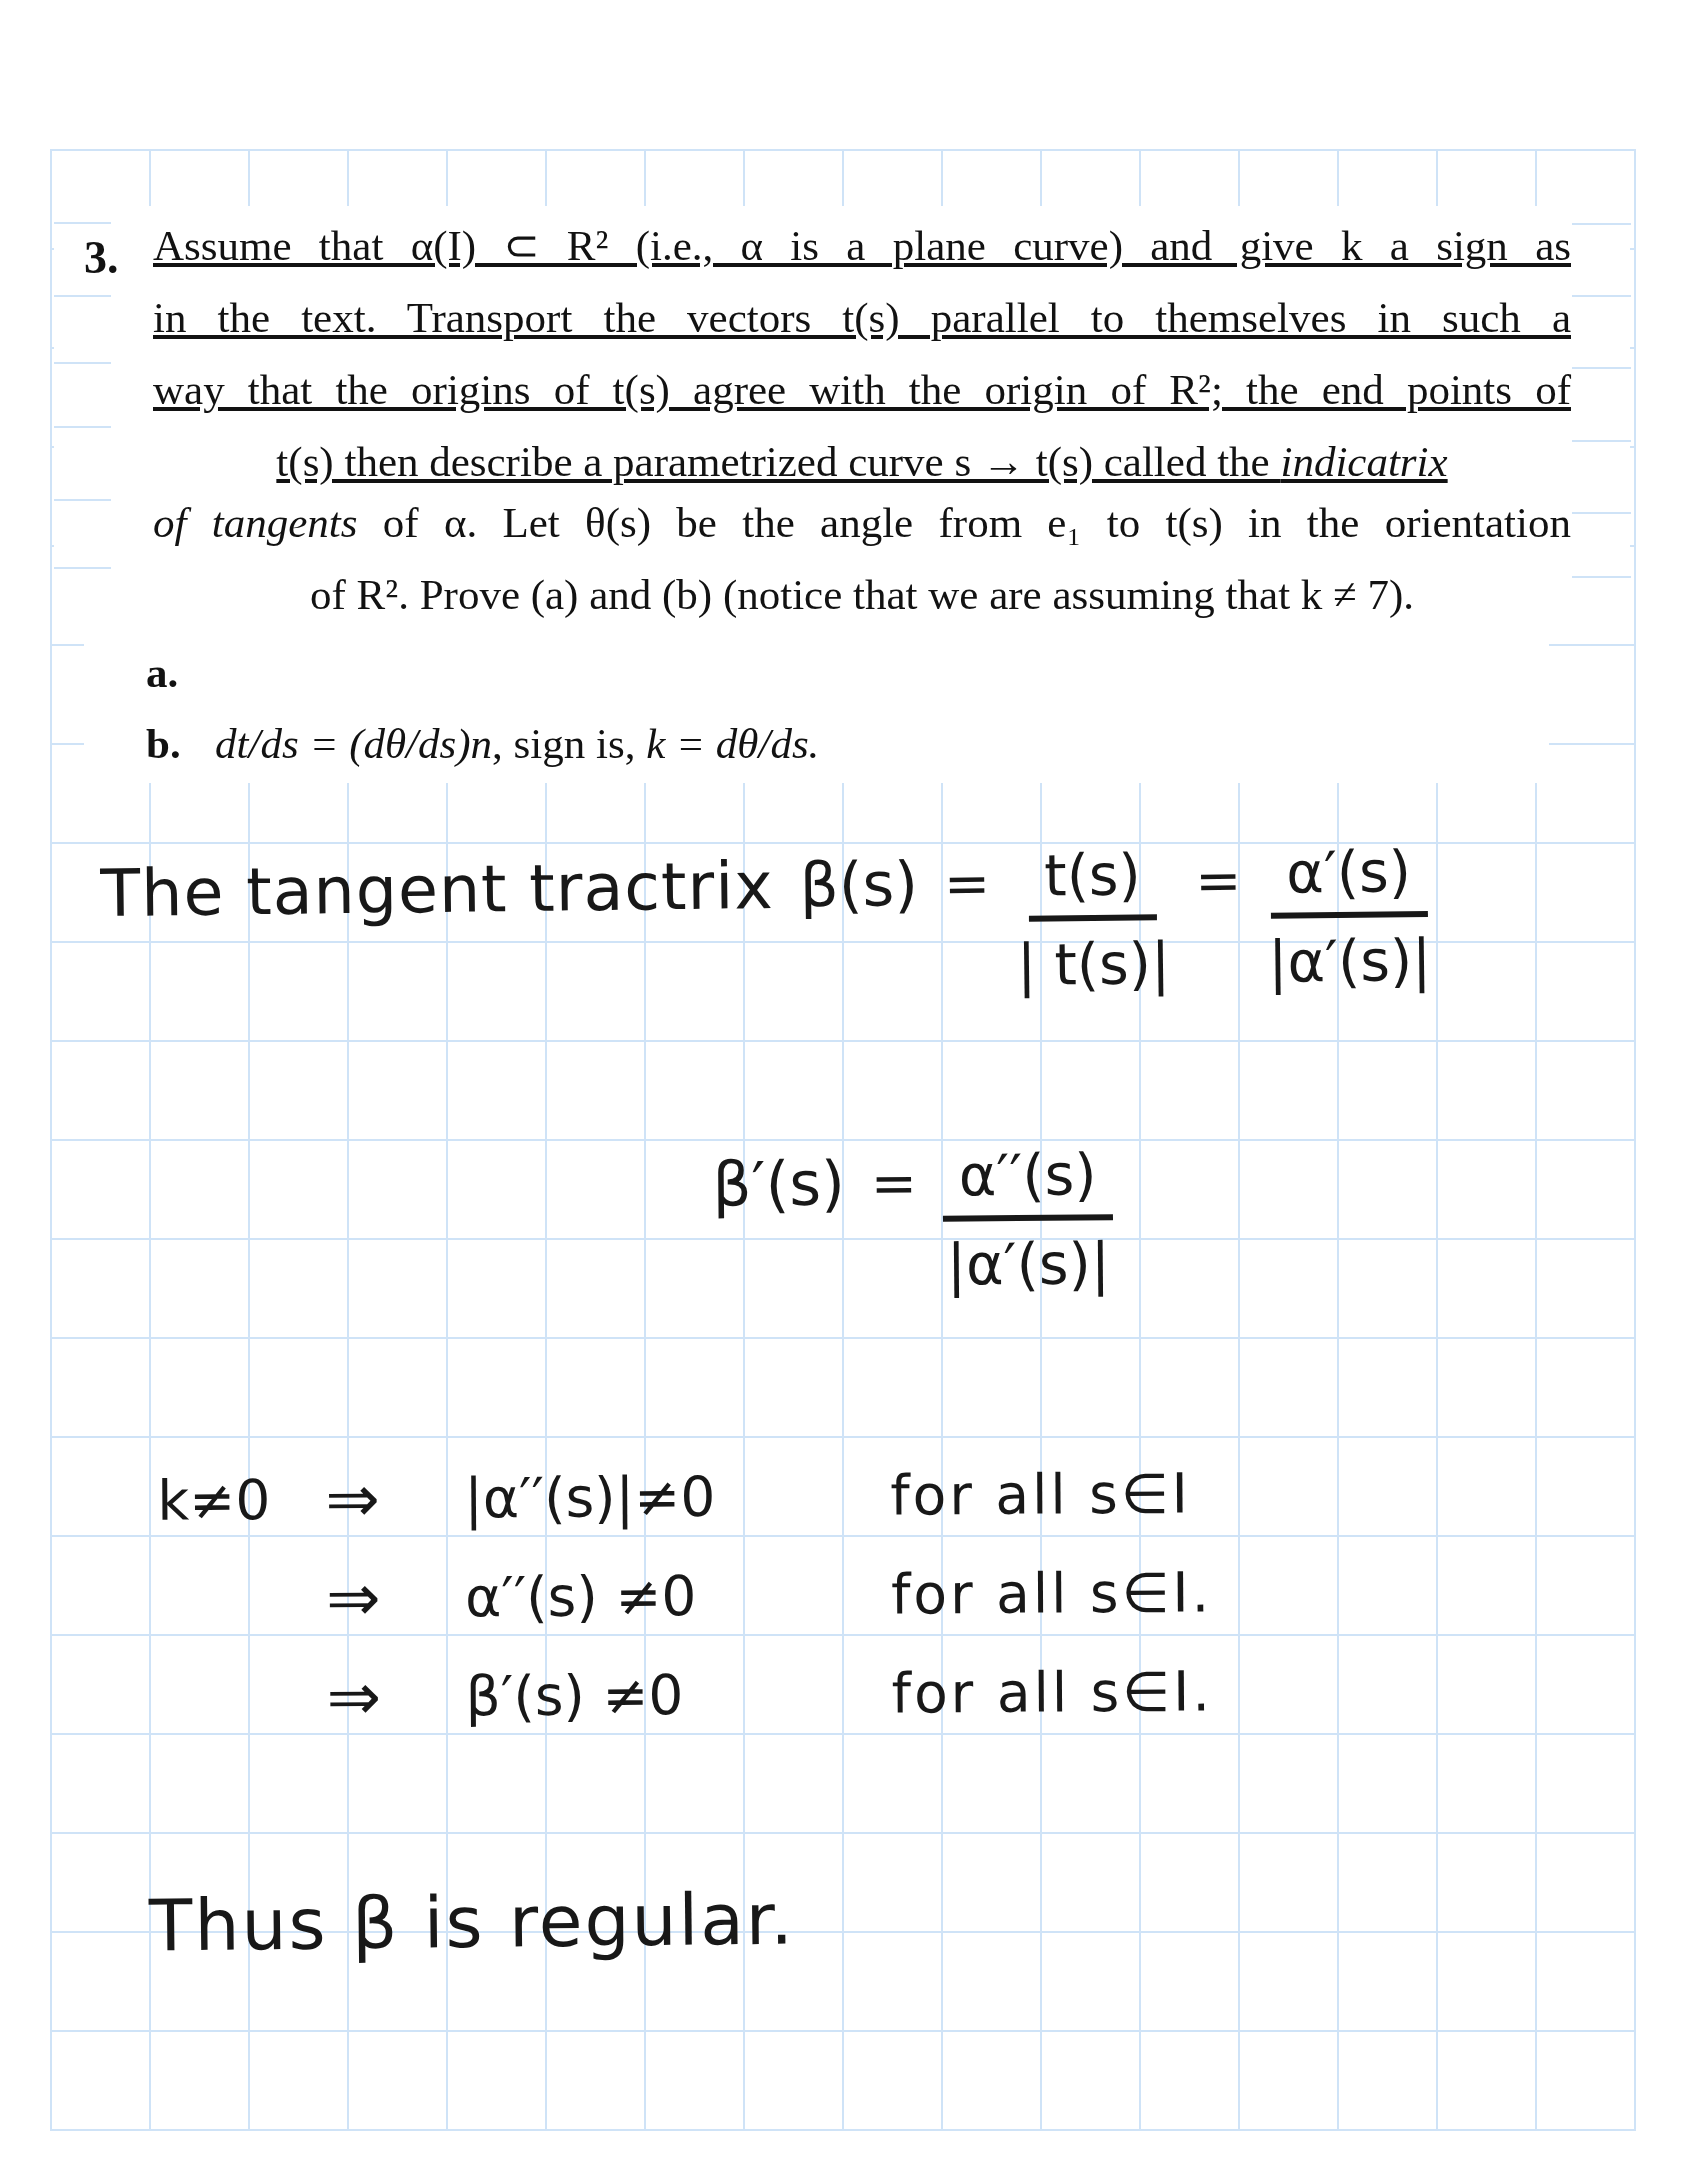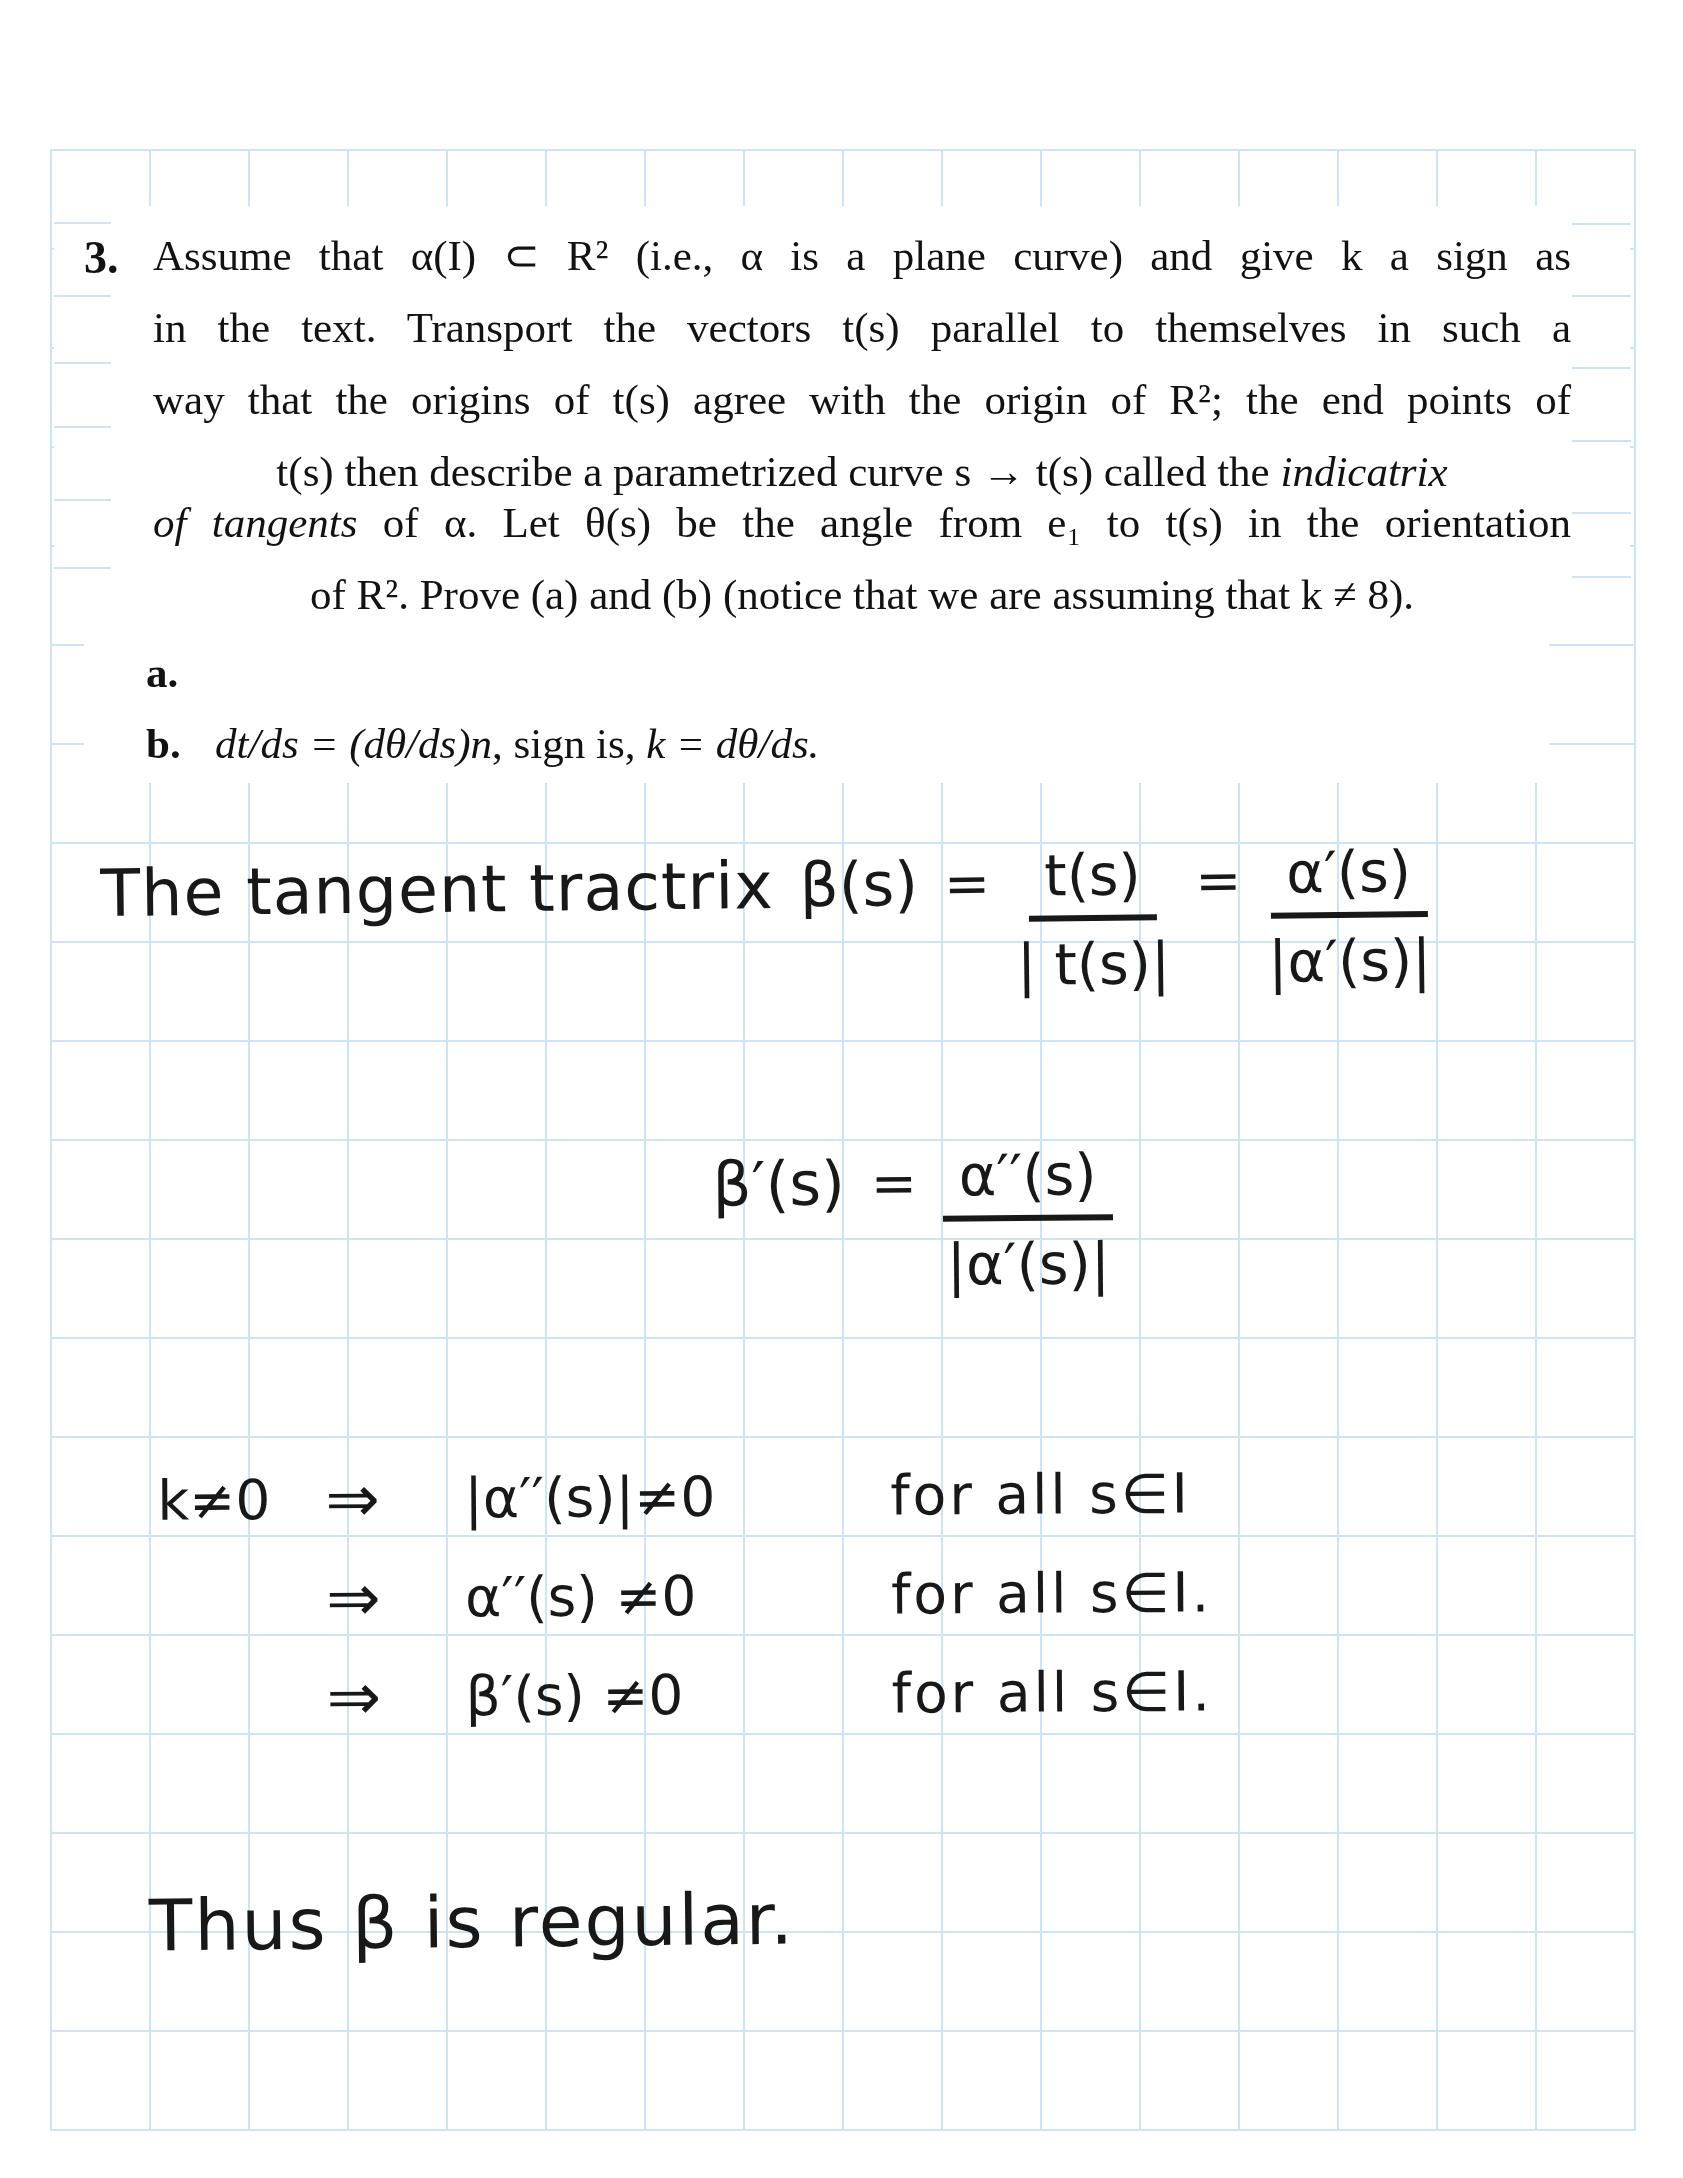--- a/index.html
+++ b/index.html
@@ -17,21 +17,21 @@
   .paste{position:absolute;background:#ffffff;}
   .paste-a{left:54px;top:206px;width:1576px;height:430px;}
   .paste-b{left:84px;top:636px;width:1465px;height:147px;}
   .tick{position:absolute;height:2px;background:#cfe3f7;}
   .tickL{left:54px;width:57px;}
   .tickR{left:1572px;width:59px;}
 
   
   .prob-number{position:absolute;left:84px;top:222px;font-size:46px;font-weight:bold;line-height:72px;}
   .prob-col{position:absolute;left:153px;width:1418px;font-size:43px;line-height:72px;}
-  .p1{top:220px;}
+  .p1{top:210px;text-decoration:underline;}
   .p2{top:487px;}
   .pline{text-align:justify;text-align-last:justify;}
   .pline-last{text-align:center;}
   .it{font-style:italic;}
   .item-row{position:absolute;left:146px;width:1418px;font-size:43px;line-height:61px;display:flex;}
   .item-a{top:642px;}
   .item-b{top:713px;}
   .item-label{font-weight:bold;width:69px;flex:0 0 69px;}
 
   
@@ -83,21 +83,21 @@
 
   <div class="prob-col p1">
     <div class="pline">Assume that α(I) ⊂ R² (i.e., α is a plane curve) and give k a sign as</div>
     <div class="pline">in the text. Transport the vectors t(s) parallel to themselves in such a</div>
     <div class="pline">way that the origins of t(s) agree with the origin of R²; the end points of</div>
     <div class="pline-last"><span>t(s) then describe a parametrized curve s → t(s) called the </span><span class="it">indicatrix</span></div>
   </div>
 
   <div class="prob-col p2">
     <div class="pline"><span class="it">of tangents</span><span> of α. Let θ(s) be the angle from e₁ to t(s) in the orientation</span></div>
-    <div class="pline-last">of R². Prove (a) and (b) (notice that we are assuming that k ≠ 8).</div>
+    <div class="pline-last">of R². Prove (a) and (b) (notice that we are assuming that k ≠ 7).</div>
   </div>
 
   <div class="item-row item-a">
     <span class="item-label">a.</span>
   </div>
 
   <div class="item-row item-b">
     <span class="item-label">b.</span>
     <span><span class="it">dt/ds = (dθ/ds)n</span><span>, sign is, </span><span class="it">k = dθ/ds.</span></span>
   </div>

